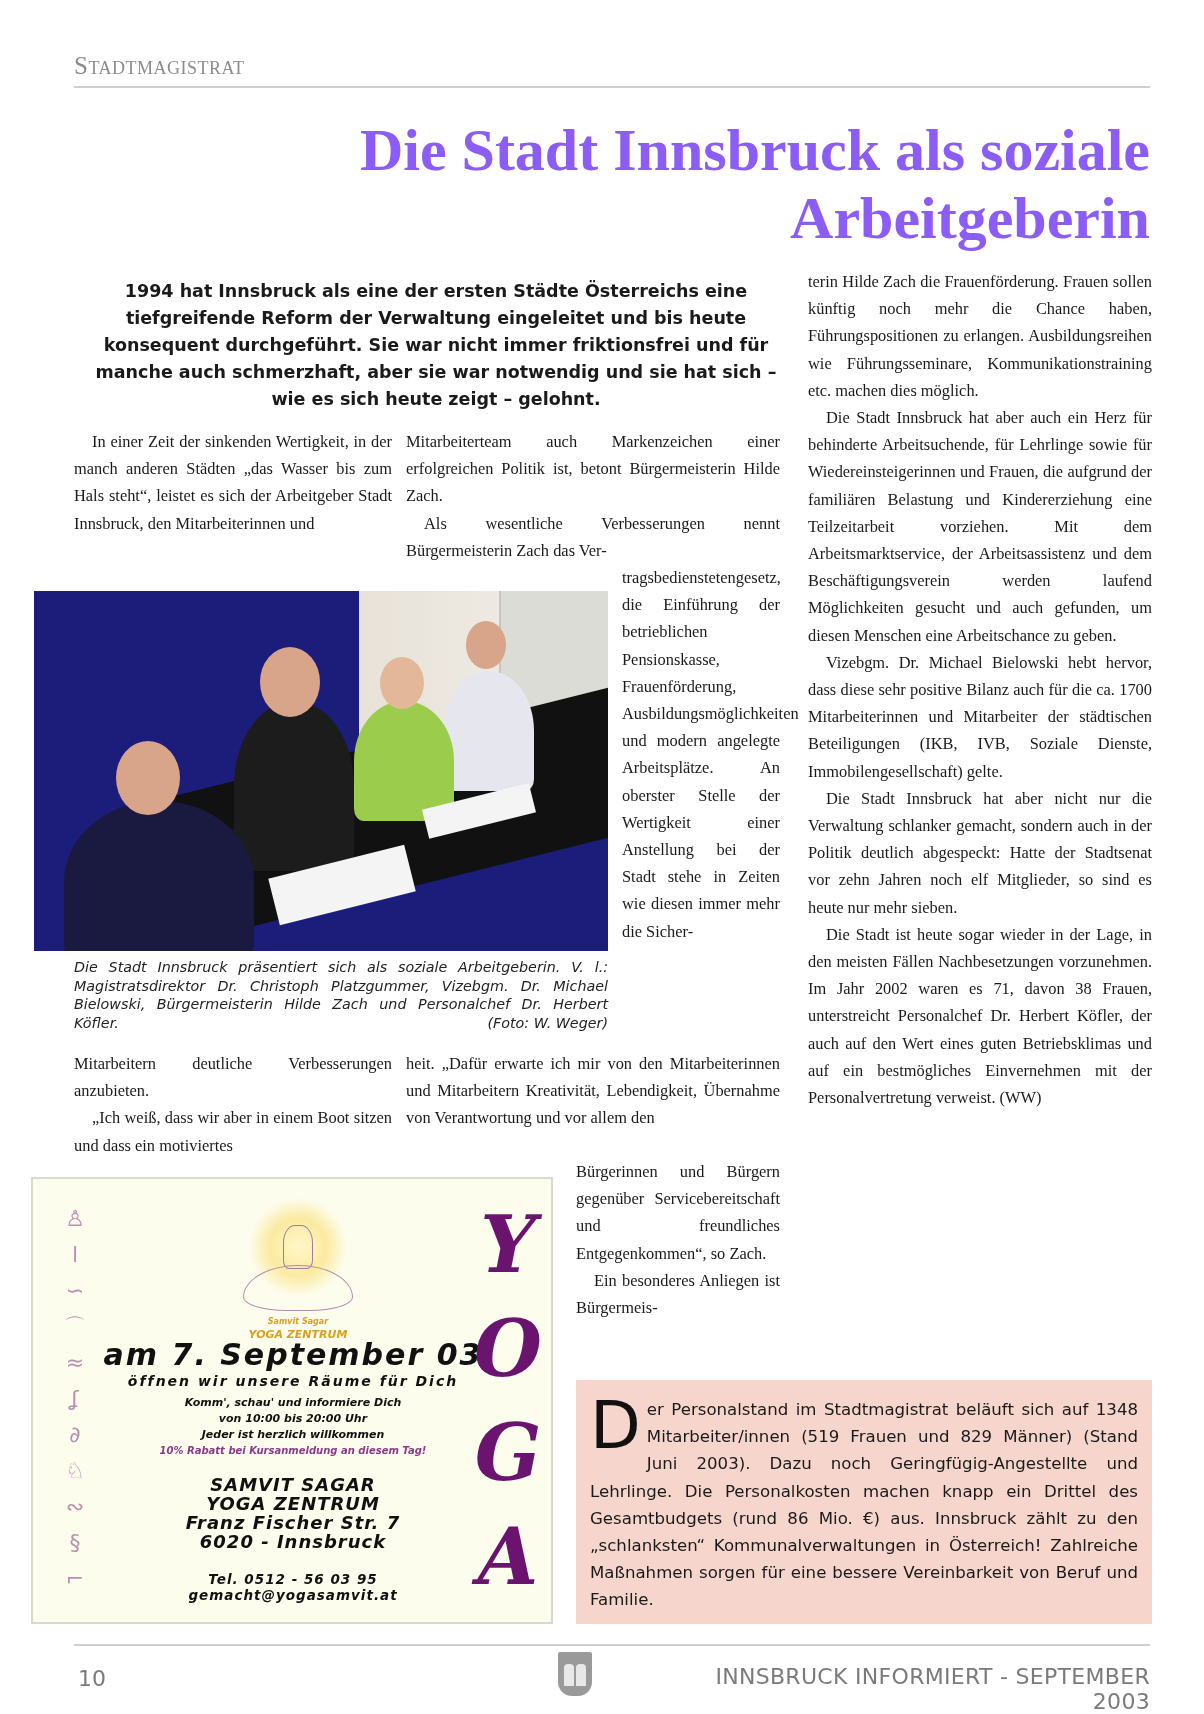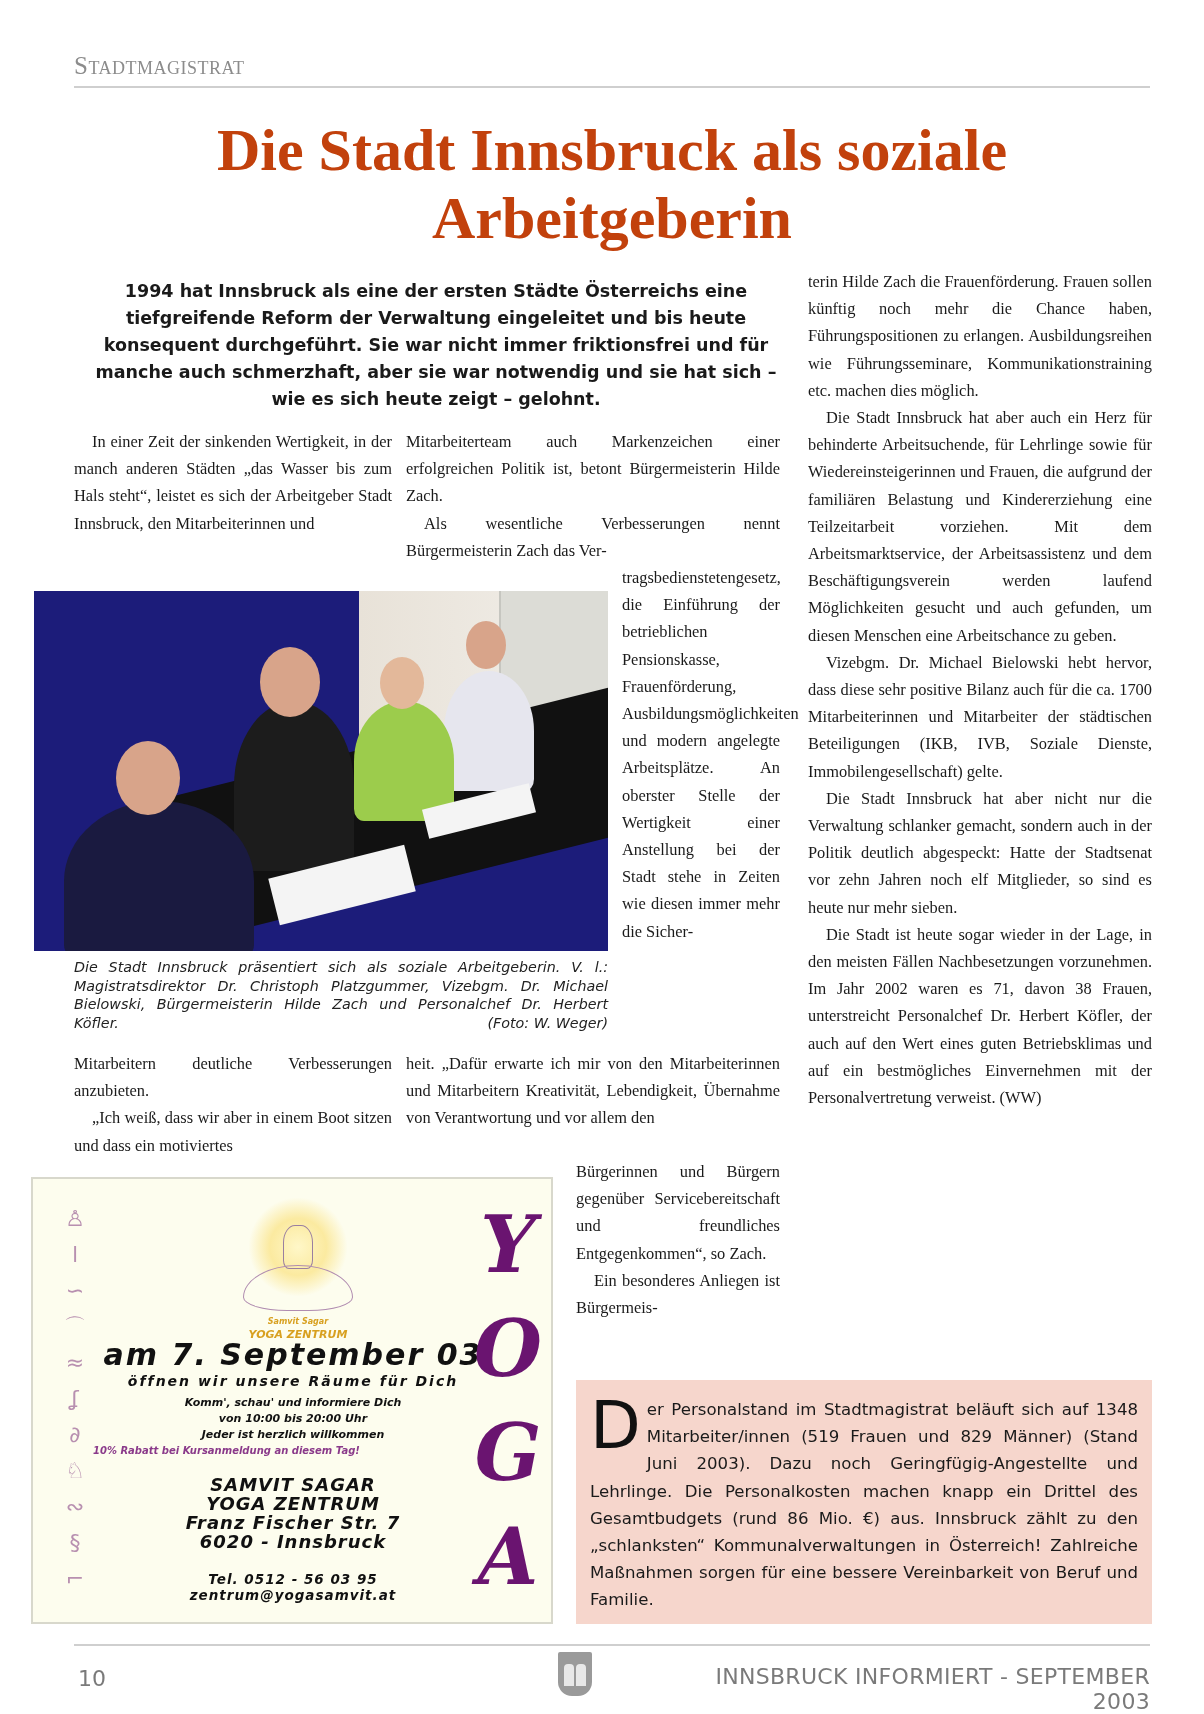--- a/index.html
+++ b/index.html
@@ -9,21 +9,21 @@
   .section-label {
     position: absolute; left: 74px; top: 52px;
     font-family: "Liberation Serif", serif; font-size: 25px; color: #8c8c8c;
     letter-spacing: 0.5px; font-variant: small-caps;
   }
   .top-rule { position: absolute; left: 74px; top: 86px; width: 1076px; height: 2px; background: #cfcfcf; }
 
   .headline {
     position: absolute; left: 74px; top: 116px; width: 1076px;
     font-family: "Liberation Serif", serif; font-weight: bold; font-size: 60px; line-height: 68px;
-    color: #c2410c; text-align: center;
+    color: #8b5cf6; text-align: right;
   }
 
   .lead {
     position: absolute; left: 86px; top: 278px; width: 700px;
     font-family: "DejaVu Sans", sans-serif; font-weight: bold; font-size: 17.5px; line-height: 27px;
     text-align: center; color: #1a1a1a;
   }
 
   .col-text {
     position: absolute; font-family: Liberation Serif, serif; font-size: 16.4px; line-height: 27.2px;
@@ -63,21 +63,21 @@
   .yoga-logo .lotus { position: absolute; left: 10px; top: 68px; width: 110px; height: 46px; border: 1.5px solid #b08cb0; border-radius: 50% 50% 40% 40% / 70% 70% 30% 30%; }
   .yoga-logo .brand { position: absolute; left: 0; top: 118px; width: 130px; text-align: center; font-family: "DejaVu Sans", sans-serif; font-style: italic; font-weight: bold; font-size: 11px; color: #d8a020; line-height: 13px; }
   .yoga-logo .brand small { display: block; font-size: 8px; }
 
   .yoga-date { position: absolute; left: 60px; top: 158px; width: 400px; text-align: center;
     font-family: "DejaVu Sans", sans-serif; font-style: italic; font-weight: bold; font-size: 30px; letter-spacing: 2px; color: #111; }
   .yoga-open { position: absolute; left: 60px; top: 194px; width: 400px; text-align: center;
     font-family: "DejaVu Sans", sans-serif; font-style: italic; font-weight: bold; font-size: 14px; letter-spacing: 2px; color: #111; }
   .yoga-info { position: absolute; left: 60px; top: 216px; width: 400px; text-align: center;
     font-family: "DejaVu Sans", sans-serif; font-style: italic; font-weight: bold; font-size: 11px; line-height: 16px; color: #111; }
-  .yoga-discount { position: absolute; left: 60px; top: 266px; width: 400px; 
+  .yoga-discount { position: absolute; left: 60px; top: 266px; width: 400px; text-align: center;
     font-family: "DejaVu Sans", sans-serif; font-style: italic; font-weight: bold; font-size: 10px; color: #8a3a8a; }
   .yoga-address { position: absolute; left: 60px; top: 296px; width: 400px; text-align: center;
     font-family: "DejaVu Sans", sans-serif; font-style: italic; font-weight: bold; font-size: 18px; line-height: 19px; color: #111; letter-spacing: 1px; }
   .yoga-contact { position: absolute; left: 60px; top: 392px; width: 400px; text-align: center;
     font-family: "DejaVu Sans", sans-serif; font-style: italic; font-weight: bold; font-size: 13.5px; line-height: 16px; color: #111; letter-spacing: 1px; }
   .yoga-letters { position: absolute; left: 440px; top: 14px; width: 70px; }
   .yoga-letters span { display: block; height: 104px; font-family: "DejaVu Serif", serif; font-style: italic; font-weight: bold; font-size: 78px; line-height: 104px; color: #6a1470; text-align: center; }
 
   .info-box {
     position: absolute; left: 576px; top: 1380px; width: 576px; height: 244px;
@@ -194,21 +194,21 @@
   </div>
   <div class="yoga-discount">10% Rabatt bei Kursanmeldung an diesem Tag!</div>
   <div class="yoga-address">
     <div>SAMVIT SAGAR</div>
     <div>YOGA ZENTRUM</div>
     <div>Franz Fischer Str. 7</div>
     <div>6020 - Innsbruck</div>
   </div>
   <div class="yoga-contact">
     <div>Tel. 0512 - 56 03 95</div>
-    <div>zentrum@yogasamvit.at</div>
+    <div>gemacht@yogasamvit.at</div>
   </div>
   <div class="yoga-letters">
     <span>Y</span>
     <span>O</span>
     <span>G</span>
     <span>A</span>
   </div>
 </div>
 
 <div class="info-box">

